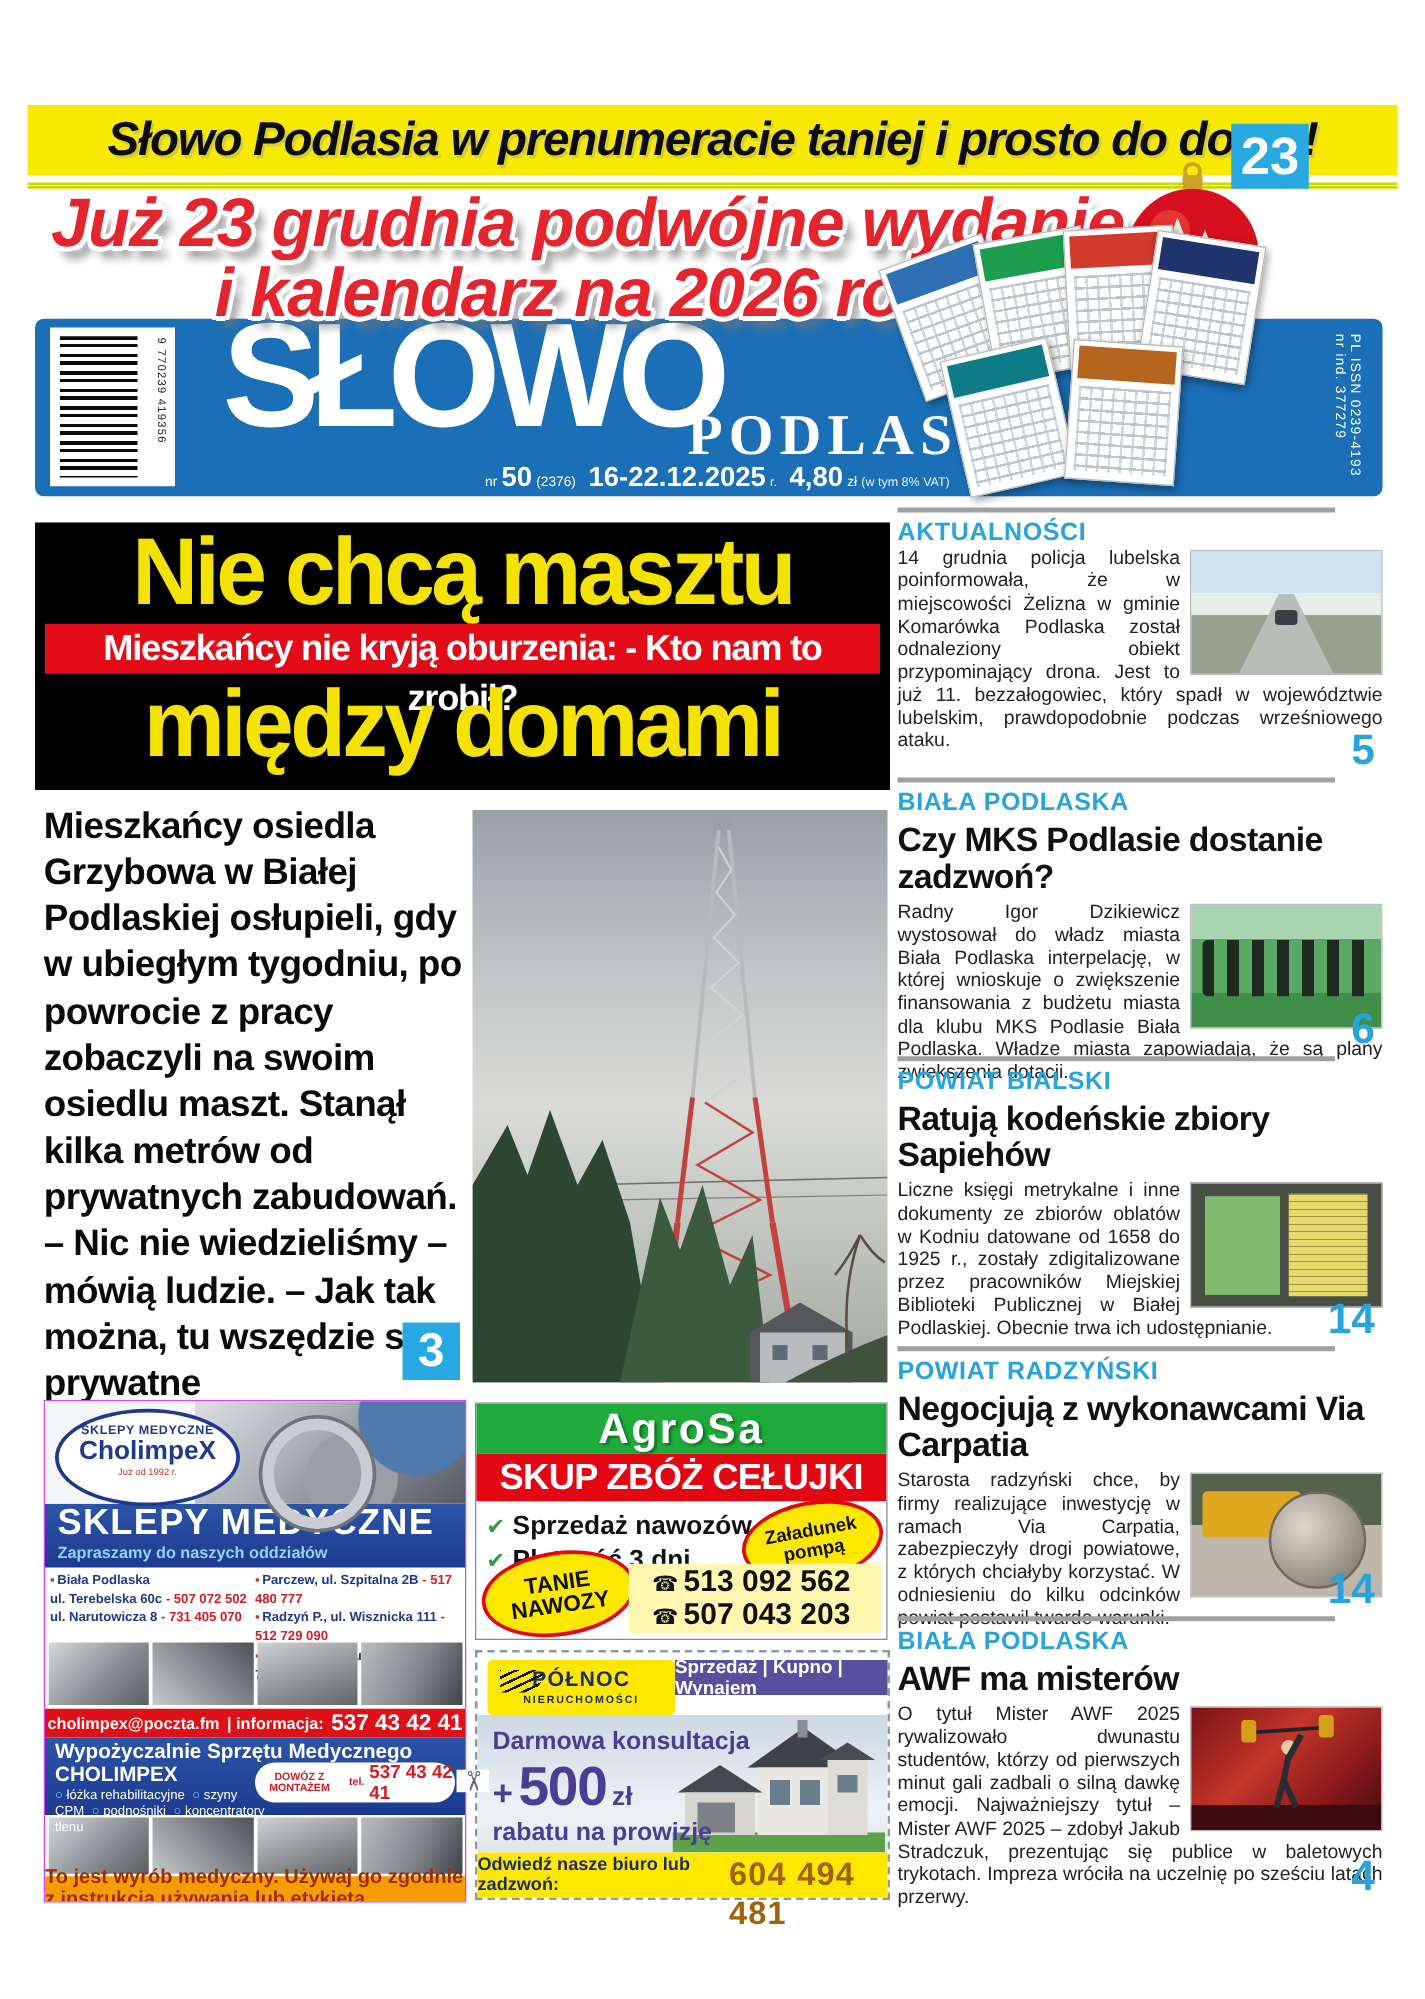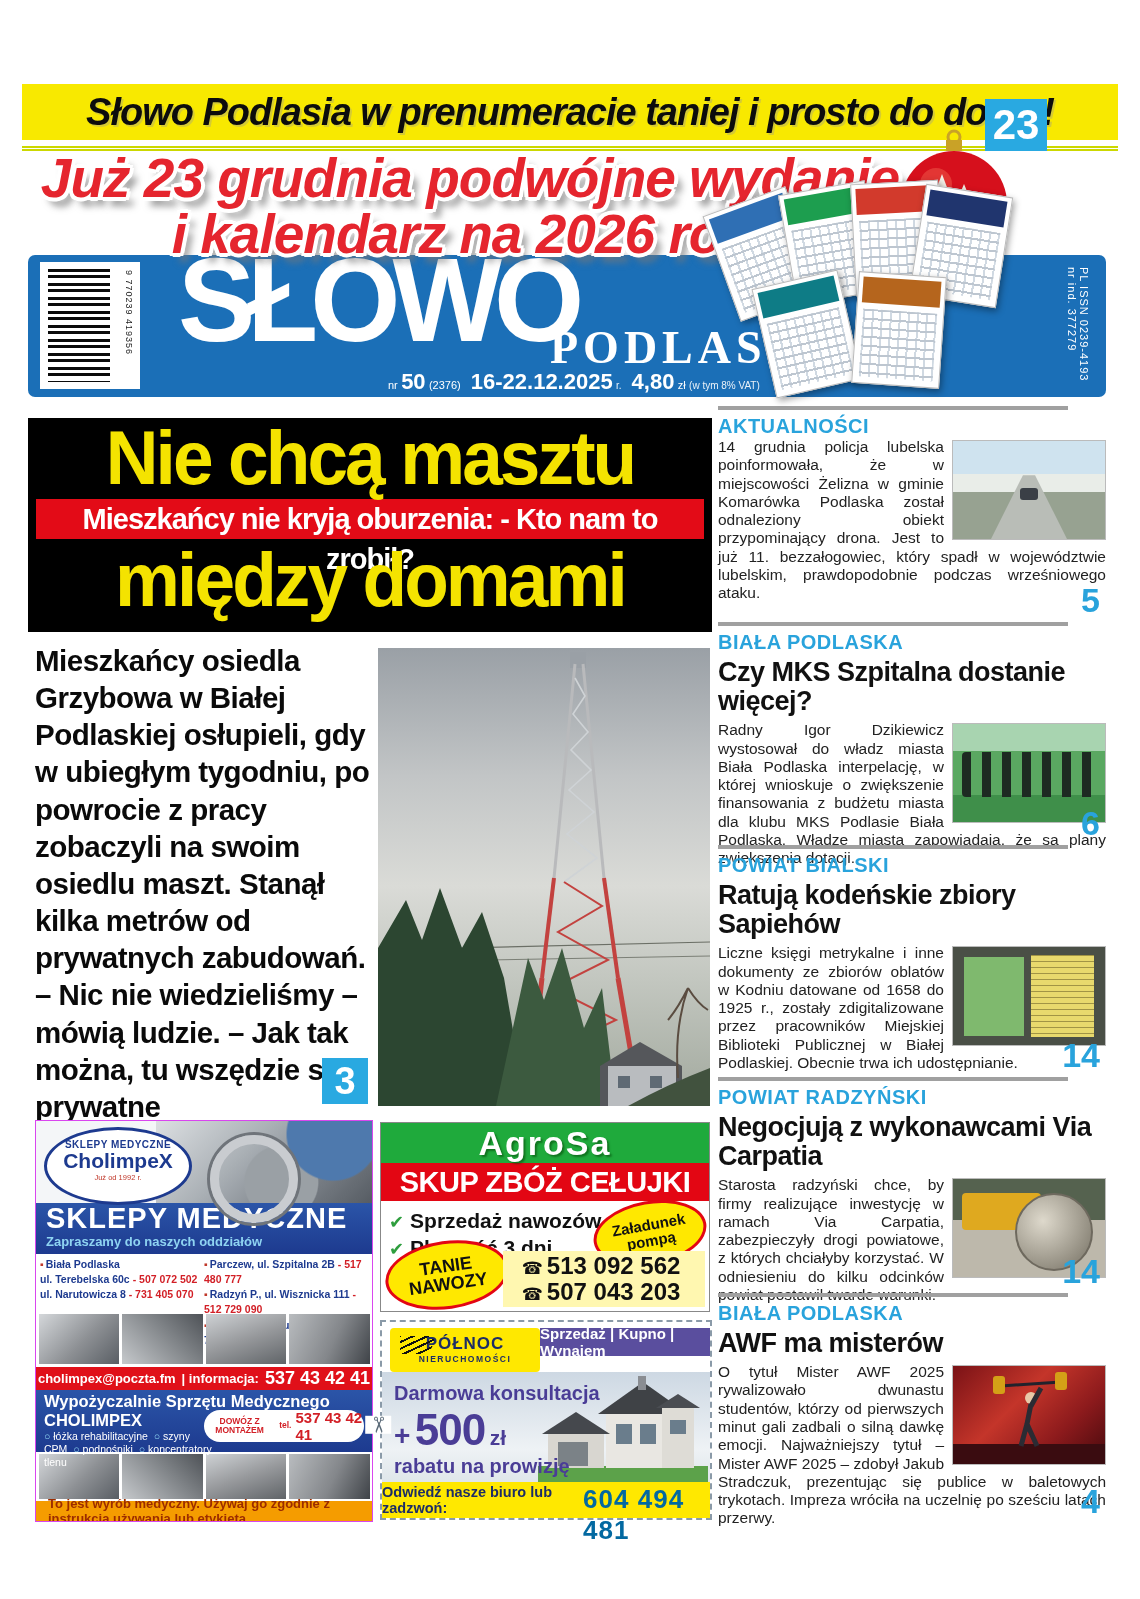--- a/index.html
+++ b/index.html
@@ -133,22 +133,22 @@
   .chl-red .big{font-size:18px;font-weight:900;}
   .chl-band2{height:58px;background:linear-gradient(180deg,#2b55a8,#1d3a8f);color:#fff;position:relative;padding:2px 8px;}
   .chl-band2-title{font-size:16.5px;font-weight:900;}
   .rent-items{width:170px;font-size:10.5px;font-weight:normal;line-height:1.25;}
   .rent-items span{margin-right:6px;}
   .rent-items span::before{content:"○ ";color:#8fd4f2;}
   .dowoz{position:absolute;right:8px;top:20px;width:160px;height:32px;background:#fff;border-radius:16px;
          display:flex;align-items:center;justify-content:center;gap:4px;}
   .dowoz-l{color:#d21f26;font-size:8.5px;font-weight:900;line-height:1;text-align:center;}
   .dowoz-p{color:#d21f26;font-size:15px;font-weight:900;}
-  .chl-orange{height:20px;background:#f59c00;color:#9c2c00;font-size:13px;font-weight:900;
-              display:flex;align-items:center;justify-content:center;padding-left:12px;}
+  .chl-orange{height:20px;background:#f59c00;color:#9c2c00;font-size:16px;font-weight:900;
+              display:flex;align-items:center;justify-content:center;}
 
   
   .agro{position:absolute;left:380px;top:1122px;width:328px;height:188px;border:1px solid #888;background:#fff;
         overflow:hidden;}
   .agro-green{height:40px;background:#1faa3c;display:flex;align-items:center;justify-content:center;
               font-size:34px;font-weight:900;color:#fff;letter-spacing:2px;text-shadow:2px 2px 2px rgba(0,60,0,.5);}
   .agro-red{height:38px;background:#e30613;display:flex;align-items:center;justify-content:center;
             font-size:29px;font-weight:900;color:#fff;letter-spacing:-.5px;}
   .agro-body{position:relative;height:110px;}
   .agro-checks{position:absolute;left:8px;top:6px;font-size:21px;font-weight:900;color:#111;line-height:1.3;}
@@ -174,21 +174,21 @@
             display:flex;align-items:center;justify-content:center;font-size:15px;font-weight:bold;}
   .pol-body{position:absolute;left:0;right:0;top:50px;bottom:36px;
             background:linear-gradient(180deg,#cdd8e3,#eef2f5 70%,#dfe6ea);}
   .pol-offer{position:absolute;left:12px;top:10px;color:#4a3d96;font-weight:900;}
   .pol-o1{font-size:20px;} .pol-o3{font-size:20px;}
   .pol-o2 .plus{font-size:28px;} .pol-o2 .val{font-size:44px;letter-spacing:-1px;} .pol-o2 .zl{font-size:21px;}
   .pol-house{position:absolute;right:2px;top:2px;}
   .pol-yellow{position:absolute;left:0;right:0;bottom:0;height:36px;background:#ffe800;display:flex;
               align-items:center;justify-content:center;gap:6px;}
   .pol-cta{font-size:14.5px;font-weight:900;color:#1d2d66;}
-  .pol-phone{font-size:26px;font-weight:900;color:#0369a1;letter-spacing:1px;margin-top:30px;}
+  .pol-phone{font-size:26px;font-weight:900;color:#a16207;letter-spacing:1px;margin-top:30px;}
   .scissors{position:absolute;left:-13px;top:90px;font-size:22px;color:#5a6a78;transform:rotate(90deg);background:#fff;}
 </style>
 </head>
 <body>
 
 <div class="page">
 
   <div class="banner">
     <span class="banner-text">Słowo Podlasia w prenumeracie taniej i prosto do domu!</span>
   </div>
@@ -284,21 +284,21 @@
     <div class="sec-body">
       <span class="sec-photo p0"></span>
       <span>14 grudnia policja lubelska poinformowała, że w miejscowości Żelizna w gminie Komarówka Podlaska został odnaleziony obiekt przypominający drona. Jest to już 11. bezzałogowiec, który spadł w województwie lubelskim, prawdopodobnie podczas wrześniowego ataku.</span>
     </div>
     <div class="sec-page">5</div>
   </div>
 
   <div class="sec s1">
     <div class="sec-rule"></div>
     <div class="sec-cat">BIAŁA PODLASKA</div>
-    <div class="sec-title">Czy MKS Szpitalna dostanie więcej?</div>
+    <div class="sec-title">Czy MKS Podlasie dostanie zadzwoń?</div>
     <div class="sec-body">
       <span class="sec-photo p1"></span>
       <span>Radny Igor Dzikiewicz wystosował do władz miasta Biała Podlaska interpelację, w której wnioskuje o zwiększenie finansowania z budżetu miasta dla klubu MKS Podlasie Biała Podlaska. Władze miasta zapowiadają, że są plany zwiększenia dotacji.</span>
     </div>
     <div class="sec-page">6</div>
   </div>
 
   <div class="sec s2">
     <div class="sec-rule"></div>
     <div class="sec-cat">POWIAT BIALSKI</div>

